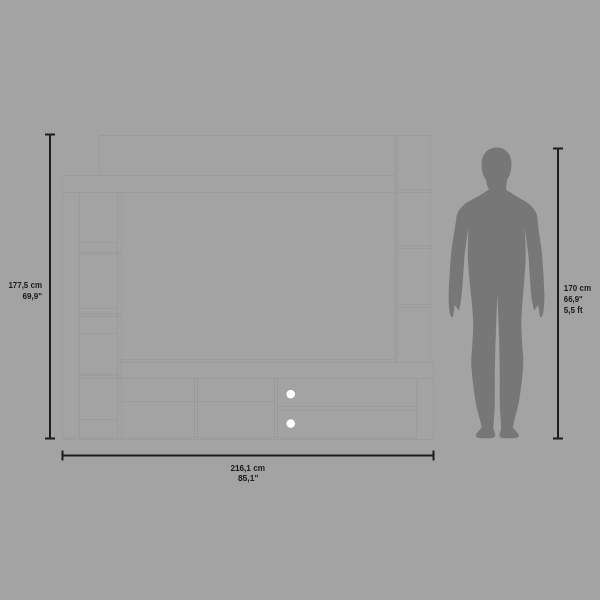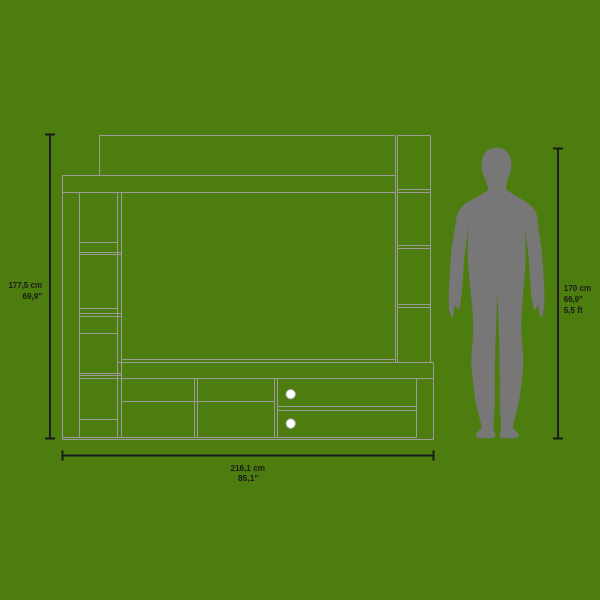--- a/index.html
+++ b/index.html
@@ -1,16 +1,16 @@
 <!DOCTYPE html>
 <html><head>
 <meta charset="utf-8">
 <style>
   html,body{margin:0;padding:0;background:#ffffff;}
-  .page{position:relative;width:600px;height:600px;background:#4d7c0f;overflow:hidden;}
+  .page{position:relative;width:600px;height:600px;background:#a3a3a3;overflow:hidden;}
   text{font-family:"Liberation Sans",sans-serif;font-weight:bold;fill:#1c1c1c;}
 </style>
 </head>
 <body>
 <div class="page">
 <svg width="600" height="600" viewBox="0 0 600 600">
   <g fill="none" stroke="#9b9b9b" stroke-width="1">
 
     <path d="M99.5,175 L99.5,135.5 L395.5,135.5"></path>
 

